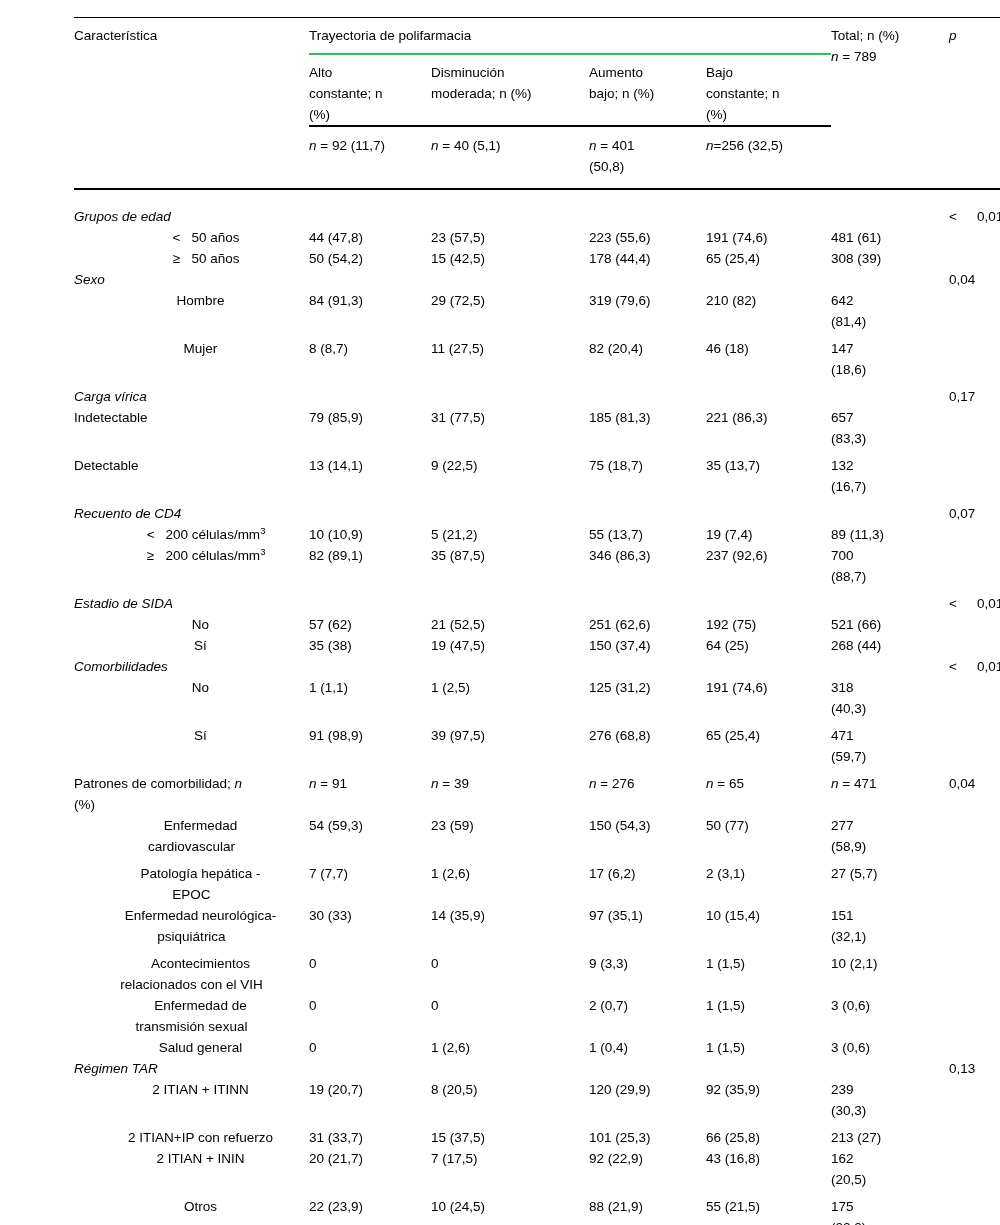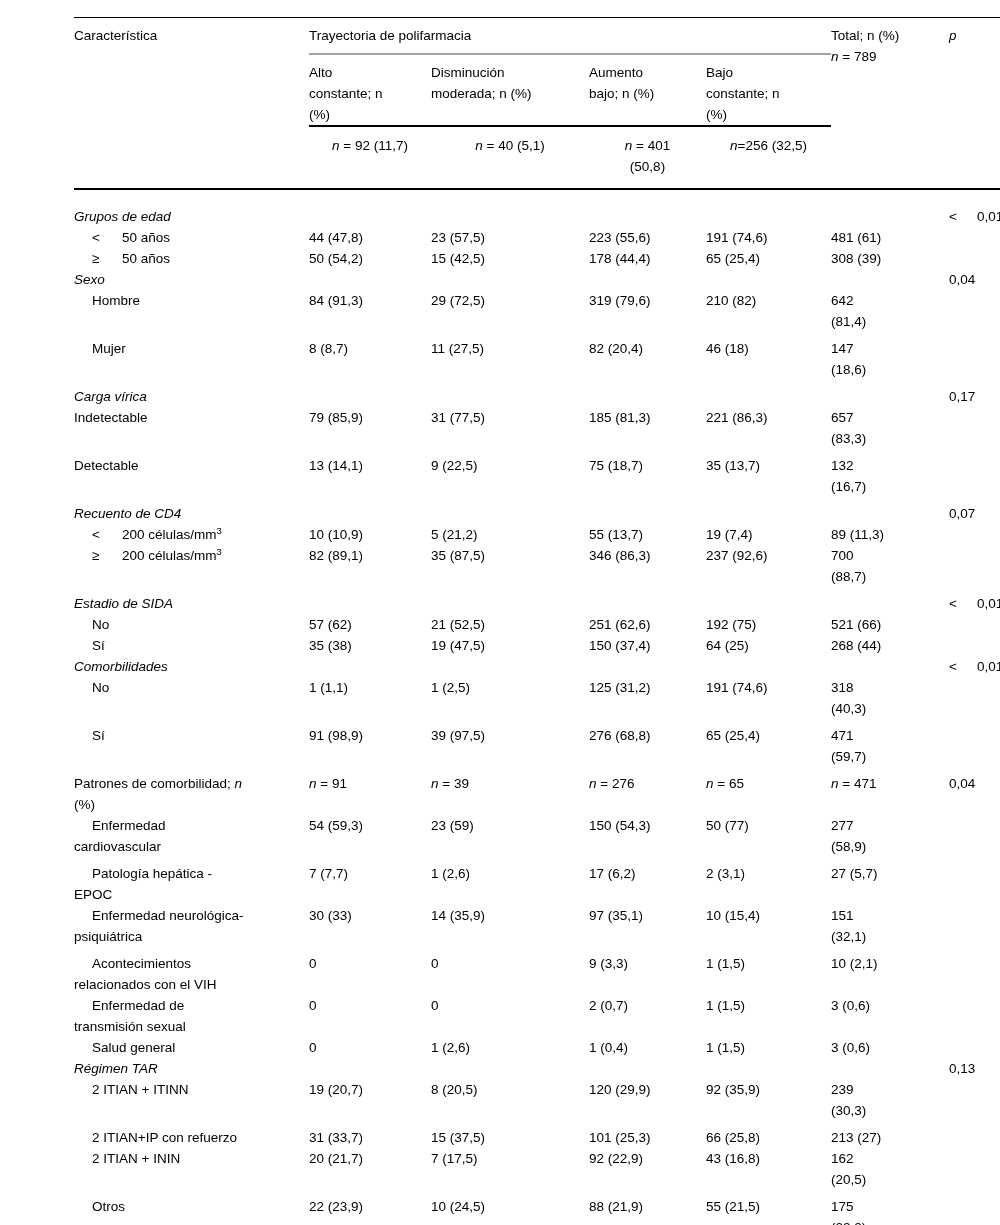--- a/index.html
+++ b/index.html
@@ -23,28 +23,28 @@
     border-top: 1.6px solid #000;
   }
   th, td {
     text-align: left;
     vertical-align: top;
     font-weight: normal;
     padding: 0;
     line-height: 21px;
     white-space: pre-line;
   }
-  thead th.groupcell { border-bottom: 2px solid #a3a3a3; padding-top: 7px; padding-bottom: 7px; }
+  thead th.groupcell { border-bottom: 2px solid #22c55e; padding-top: 7px; padding-bottom: 7px; }
   thead th.subhead   { border-bottom: 2px solid #000; padding-top: 7px; padding-bottom: 0; padding-right: 6px; }
-  thead td.nrow      { padding-top: 8px; padding-bottom: 11px; text-align: center; }
+  thead td.nrow      { padding-top: 8px; padding-bottom: 11px; }
   thead th.corner, thead th.totalhead, thead th.phead { padding-top: 7px; }
   tbody tr:first-child td { border-top: 2.6px solid #000; padding-top: 16px; }
   tbody tr:last-child  td { border-bottom: 1.6px solid #000; padding-bottom: 8px; }
   tbody tr.padded td { padding-bottom: 6px; }
-  td.lbl.indent, th.lbl.indent { text-indent: 18px; }
+  td.lbl.indent, th.lbl.indent { text-indent: 18px; text-align: center; }
   .it { font-style: italic; }
   .sym  { display: inline-block; width: 30px; text-indent: 0; font-style: normal; }
   .psym { display: inline-block; width: 28px; }
   sup { font-size: 9.5px; line-height: 0; vertical-align: super; }
   td.pcell { padding-right: 0; }
 </style>
 </head>
 <body>
 
 <div class="page">

